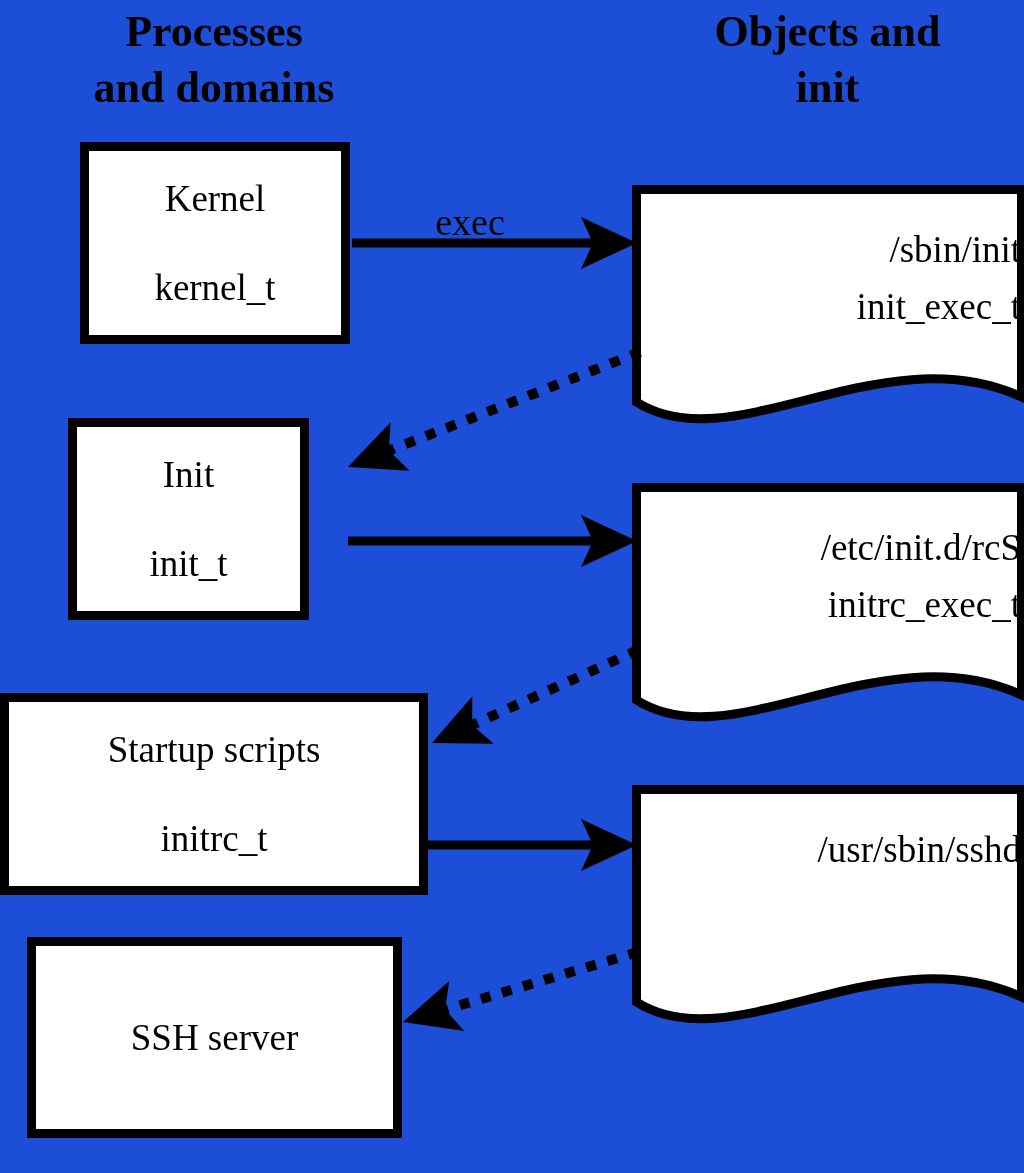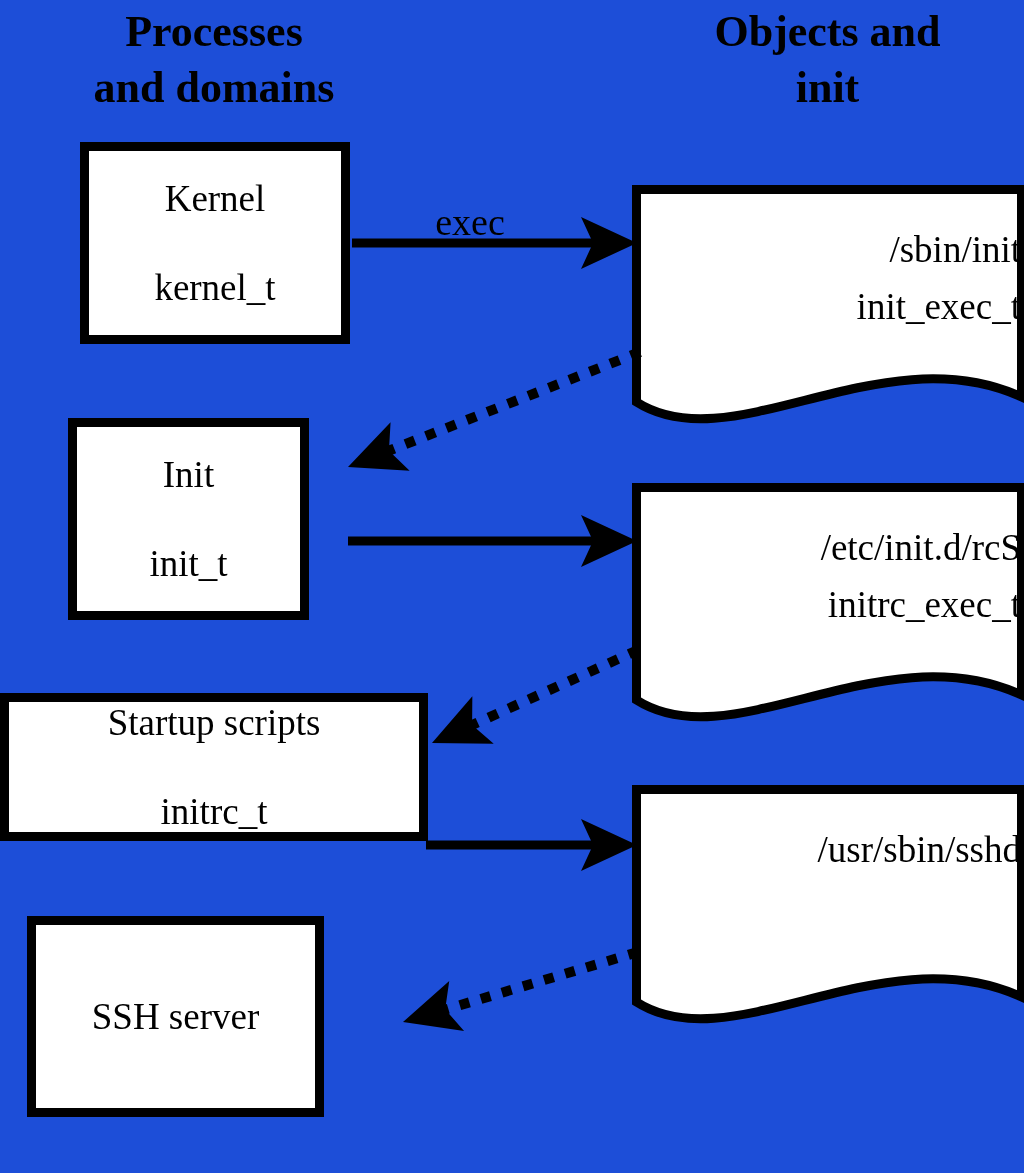--- a/index.html
+++ b/index.html
@@ -94,26 +94,26 @@
   <div class="pbox" style="left:80px; top:142px; width:270px; height:202px;">
     <div>Kernel</div>
     <div>kernel_t</div>
   </div>
 
   <div class="pbox" style="left:68px; top:418px; width:241px; height:202px;text-align:right;">
     <div>Init</div>
     <div>init_t</div>
   </div>
 
-  <div class="pbox" style="left:0px; top:693px; width:428px; height:148px;">
+  <div class="pbox" style="left:0px; top:693px; width:428px; height:202px;">
     <div>Startup scripts</div>
     <div>initrc_t</div>
   </div>
 
-  <div class="pbox" style="left:27px; top:916px; width:297px; height:201px;">
+  <div class="pbox" style="left:27px; top:937px; width:375px; height:201px;">
     <div>SSH server</div>
   </div>
 
   <div class="doc" style="left:632px; top:185px;">
     <svg width="394" height="252" viewBox="0 0 394 252">
       <path d="M 4.5 4.5 H 389.5 V 212 C 250 148 100 278 4.5 217 Z" fill="#ffffff" stroke="#000000" stroke-width="9" stroke-linejoin="miter"></path>
     </svg>
     <div class="dtext">
       <div>/sbin/init</div>
       <div>init_exec_t</div>

